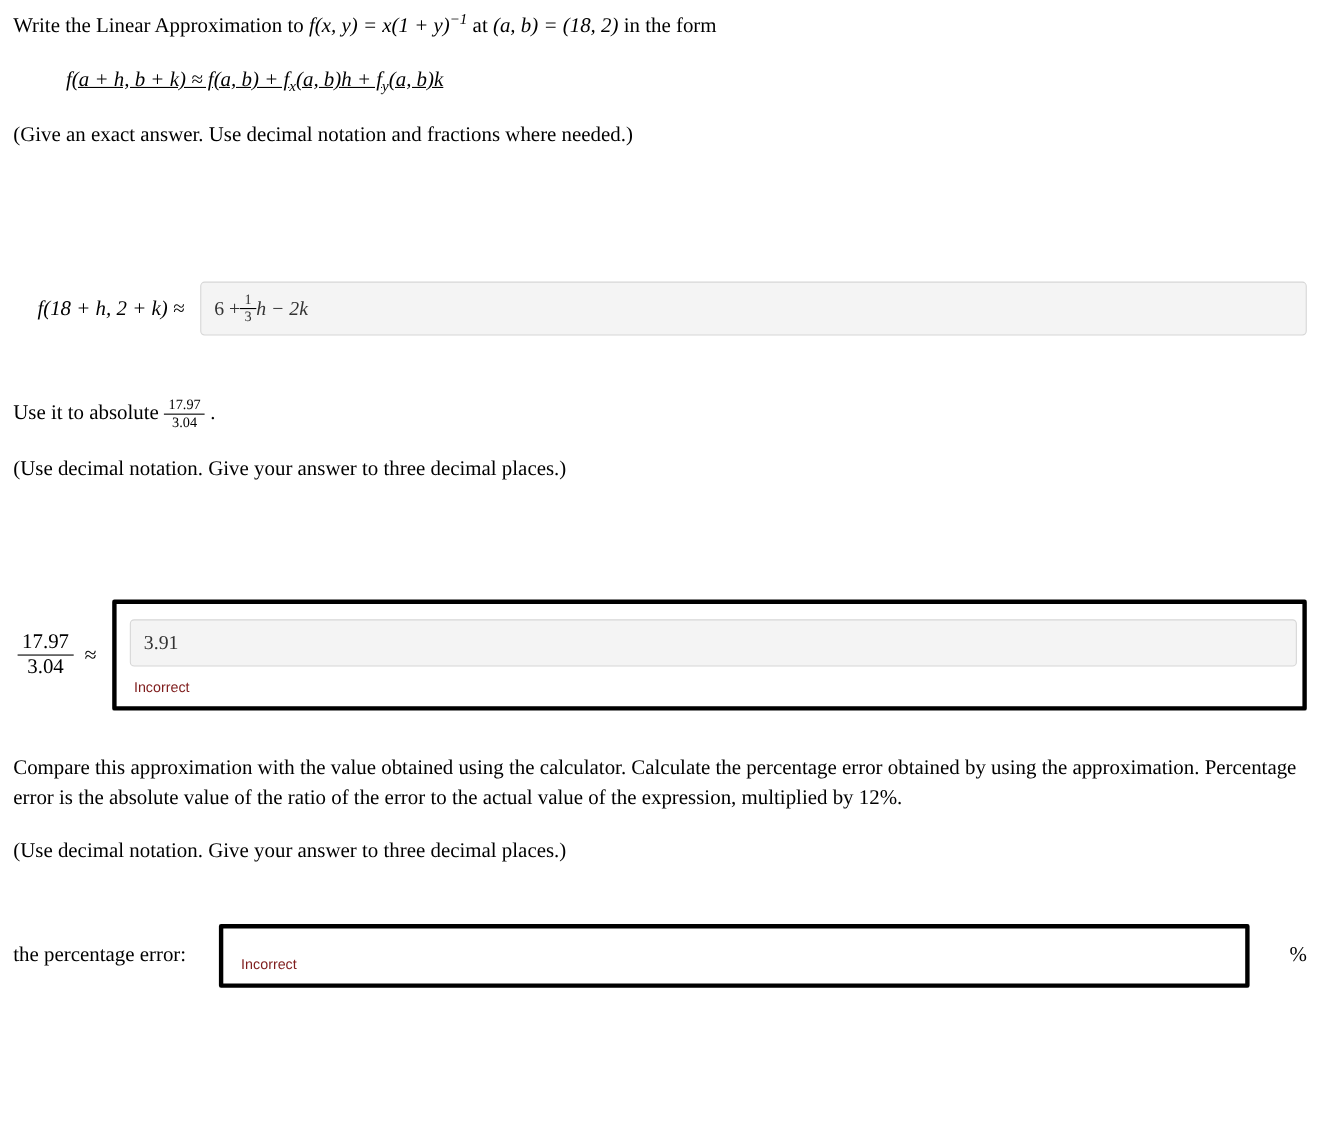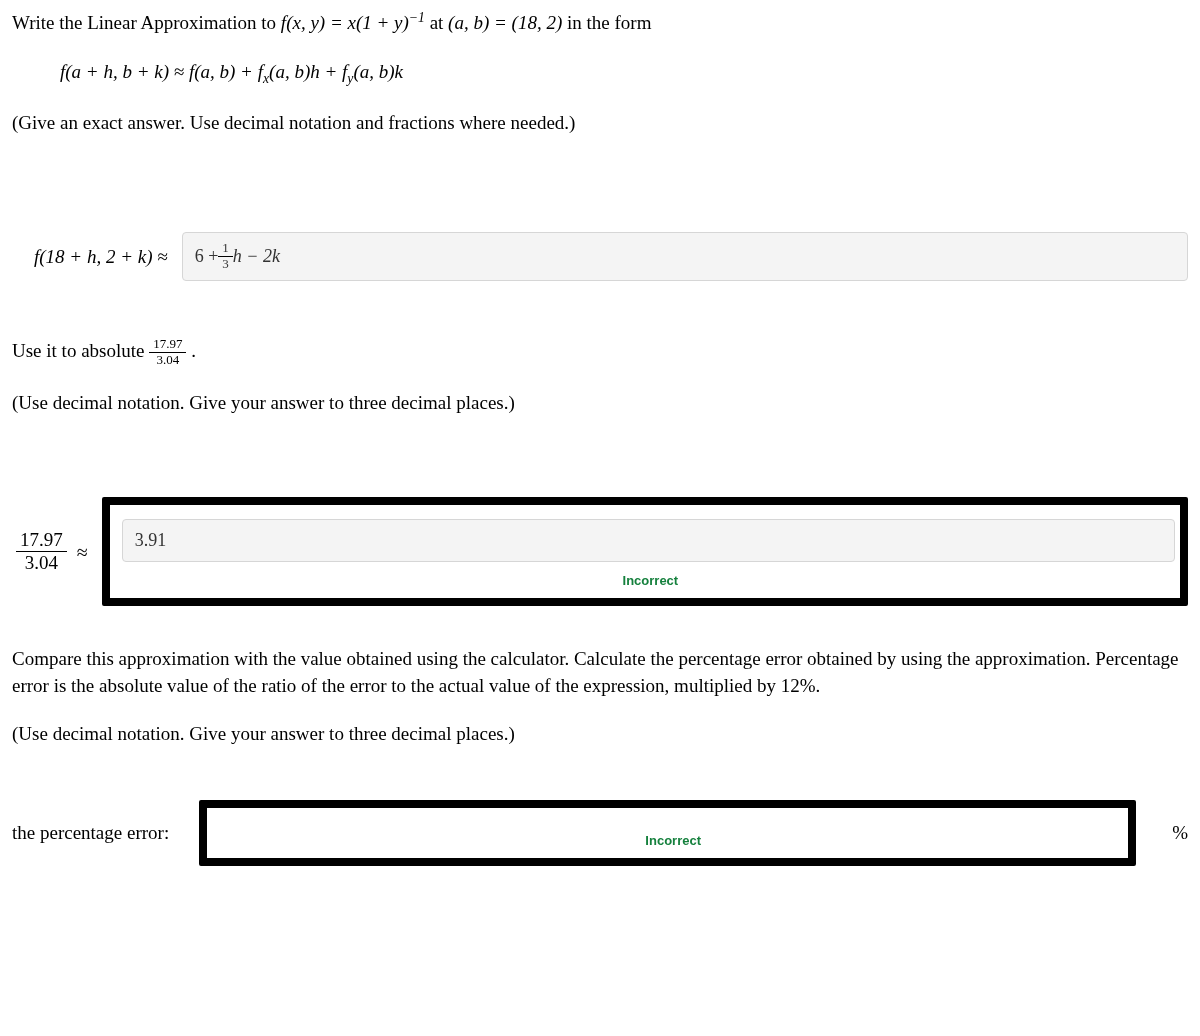--- a/index.html
+++ b/index.html
@@ -5,27 +5,27 @@
   body {
     font-family: "Times New Roman", Times, serif;
     font-size: 19px;
     color: #000;
     margin: 0;
     padding: 8px 12px;
     line-height: 1.4;
     background:#fff;
   }
   .para { margin-bottom: 22px; }
-  .indent { padding-left: 48px; }
+  .indent { padding-left: 48px; text-decoration: underline; }
   .math-i { font-style: italic; }
   .answer-row {
     display: flex;
     align-items: center;
     gap: 14px;
-    margin: 28px 0 10px 0;
+    margin: 52px 0 10px 0;
   }
   .fraction {
     display: inline-block;
     text-align: center;
     vertical-align: middle;
     font-size: 19px;
   }
   .fraction .num {
     display: block;
     padding: 0 4px;
@@ -47,31 +47,30 @@
     padding: 8px 12px;
     font-family: "Times New Roman", Times, serif;
     font-size: 18px;
     color: #333;
     min-height: 24px;
     display:flex;
     align-items:center;
   }
   .input-box.math { font-size: 18px; }
   .incorrect-wrap {
-    border: 8px solid #000000;
+    border: 4px solid #000000;
     border-radius: 2px;
     padding: 14px 5px 8px 12px;
     position: relative;
-    text-align: center;
   }
   .incorrect-label {
-    color: #15803d;
+    color: #7f1d1d;
     font-family: Arial, Helvetica, sans-serif;
     font-size: 13px;
-    font-weight: bold;
+    font-weight: normal;
     margin-top: 10px;
     margin-left: 4px;
   }
   .pct-row {
     display:flex;
     align-items:center;
     gap:30px;
   }
   .pct-label {
     white-space:nowrap;

